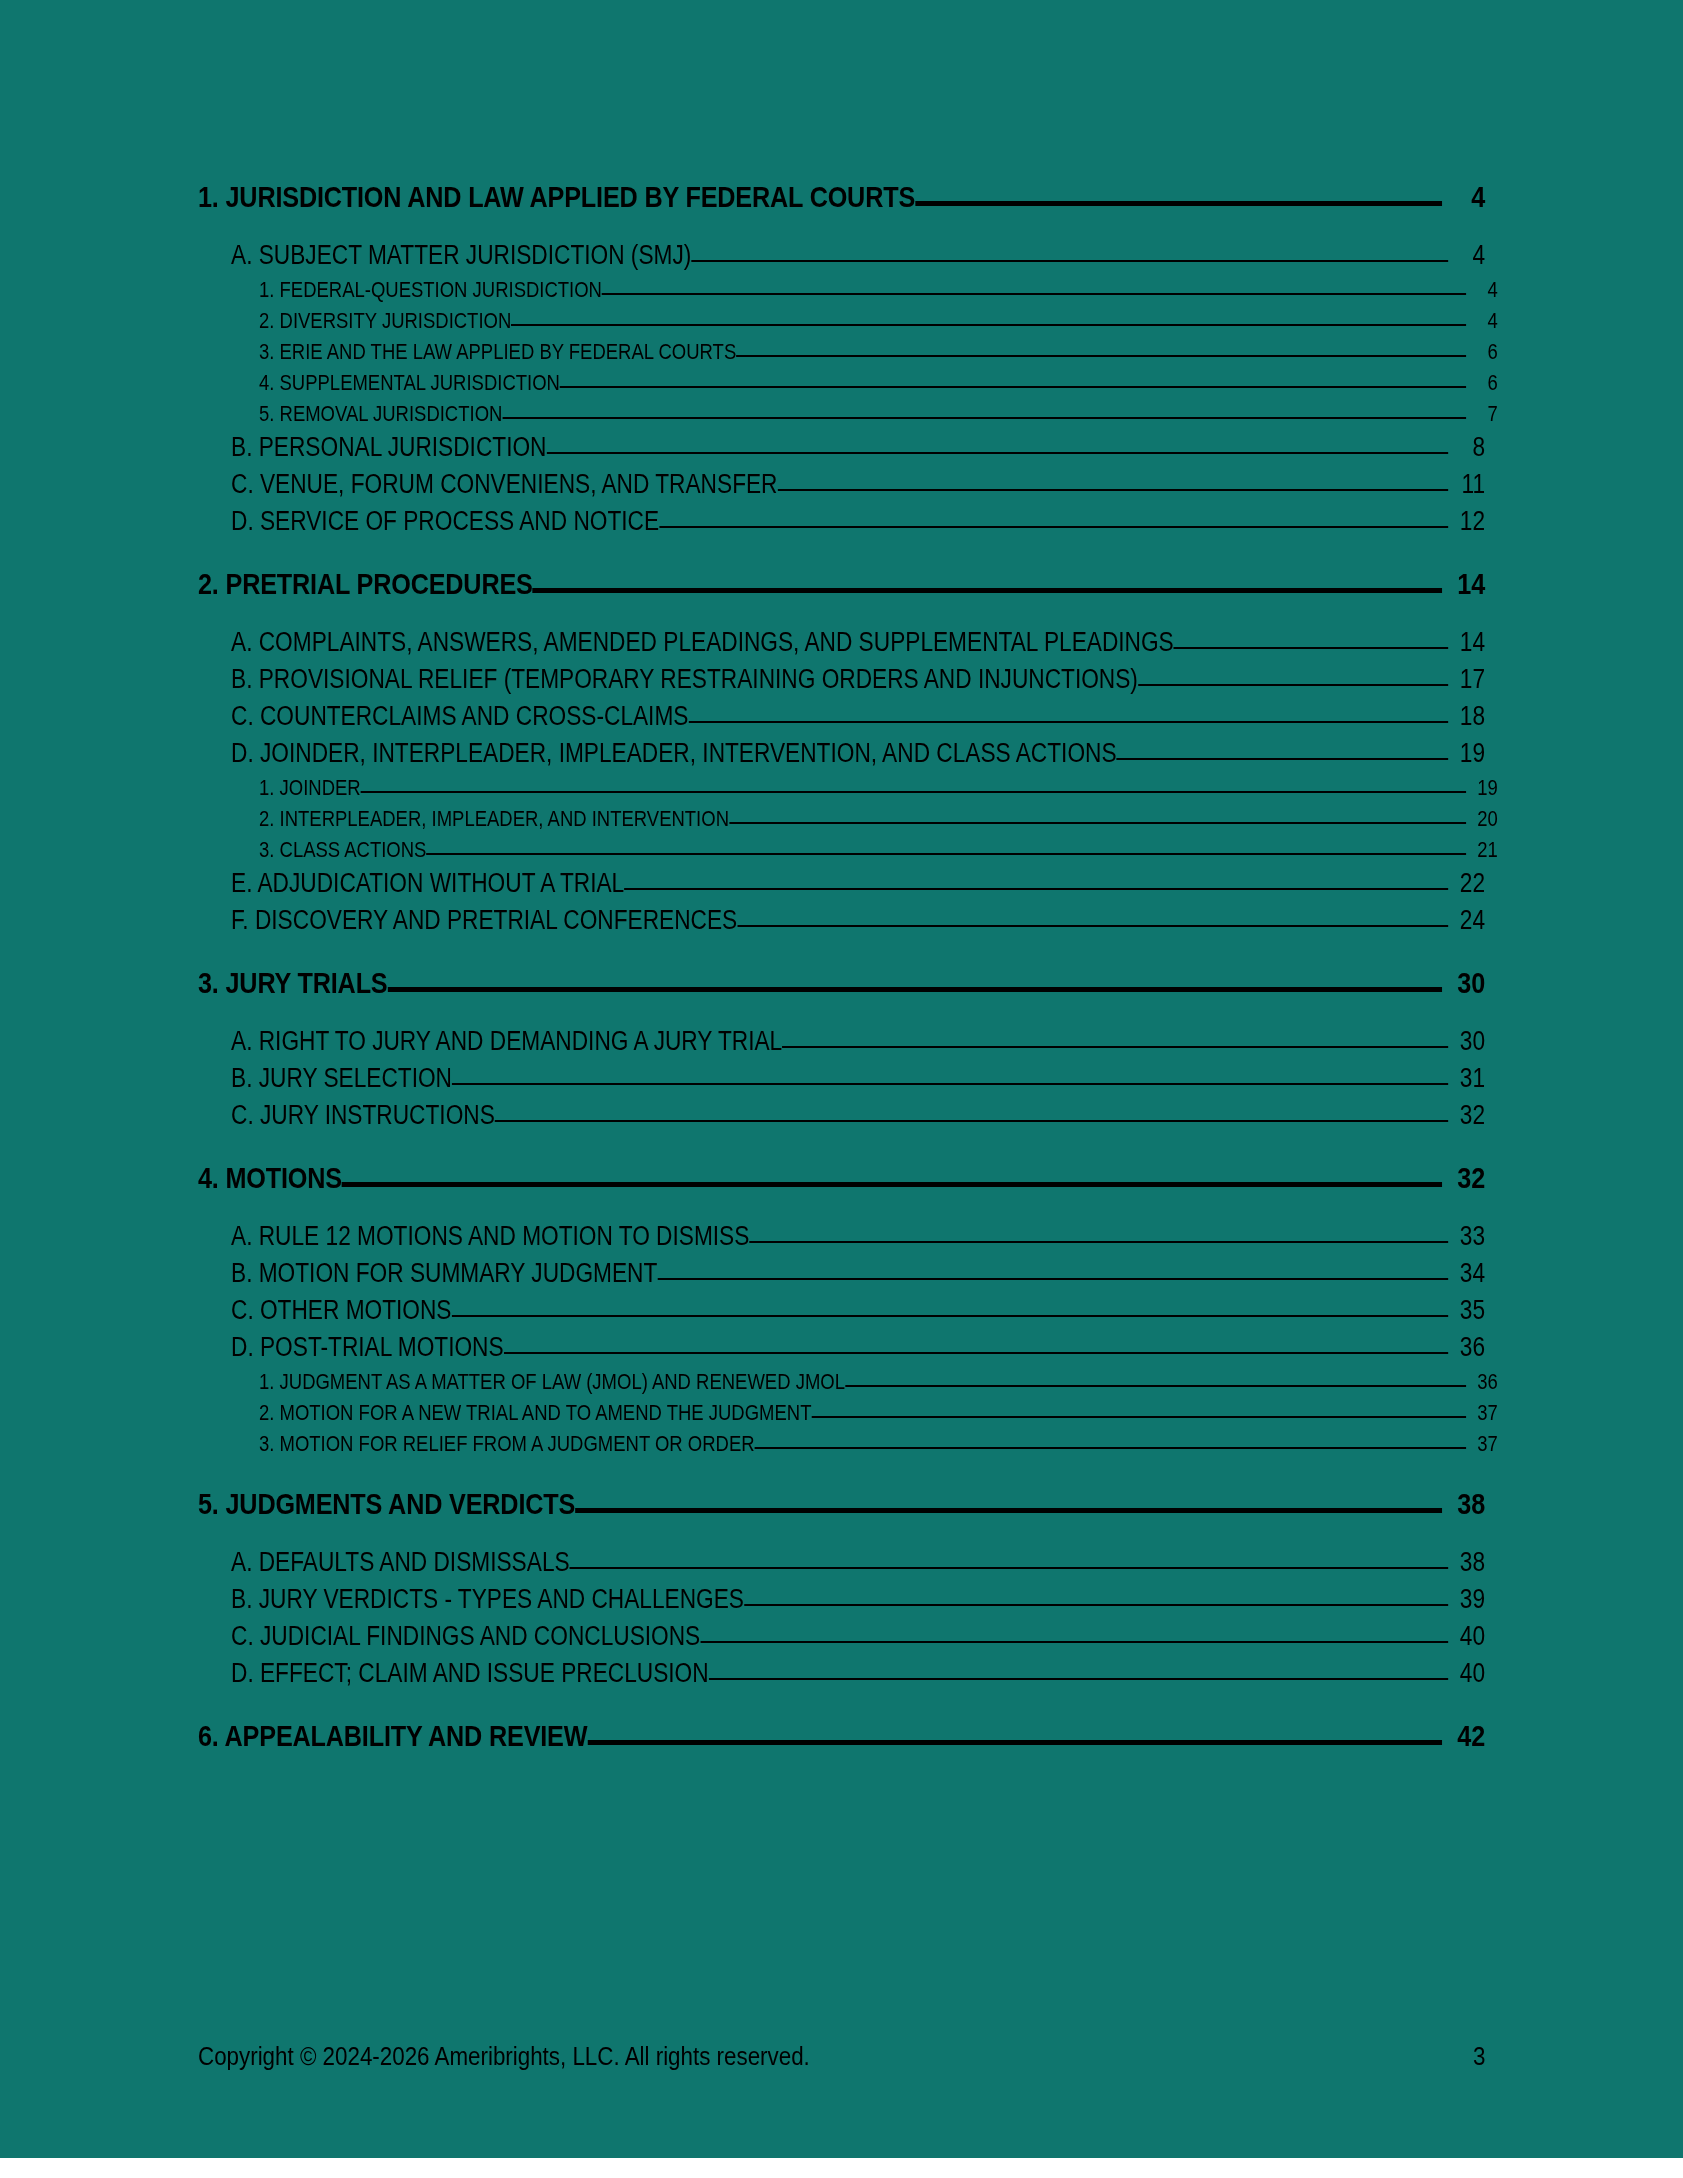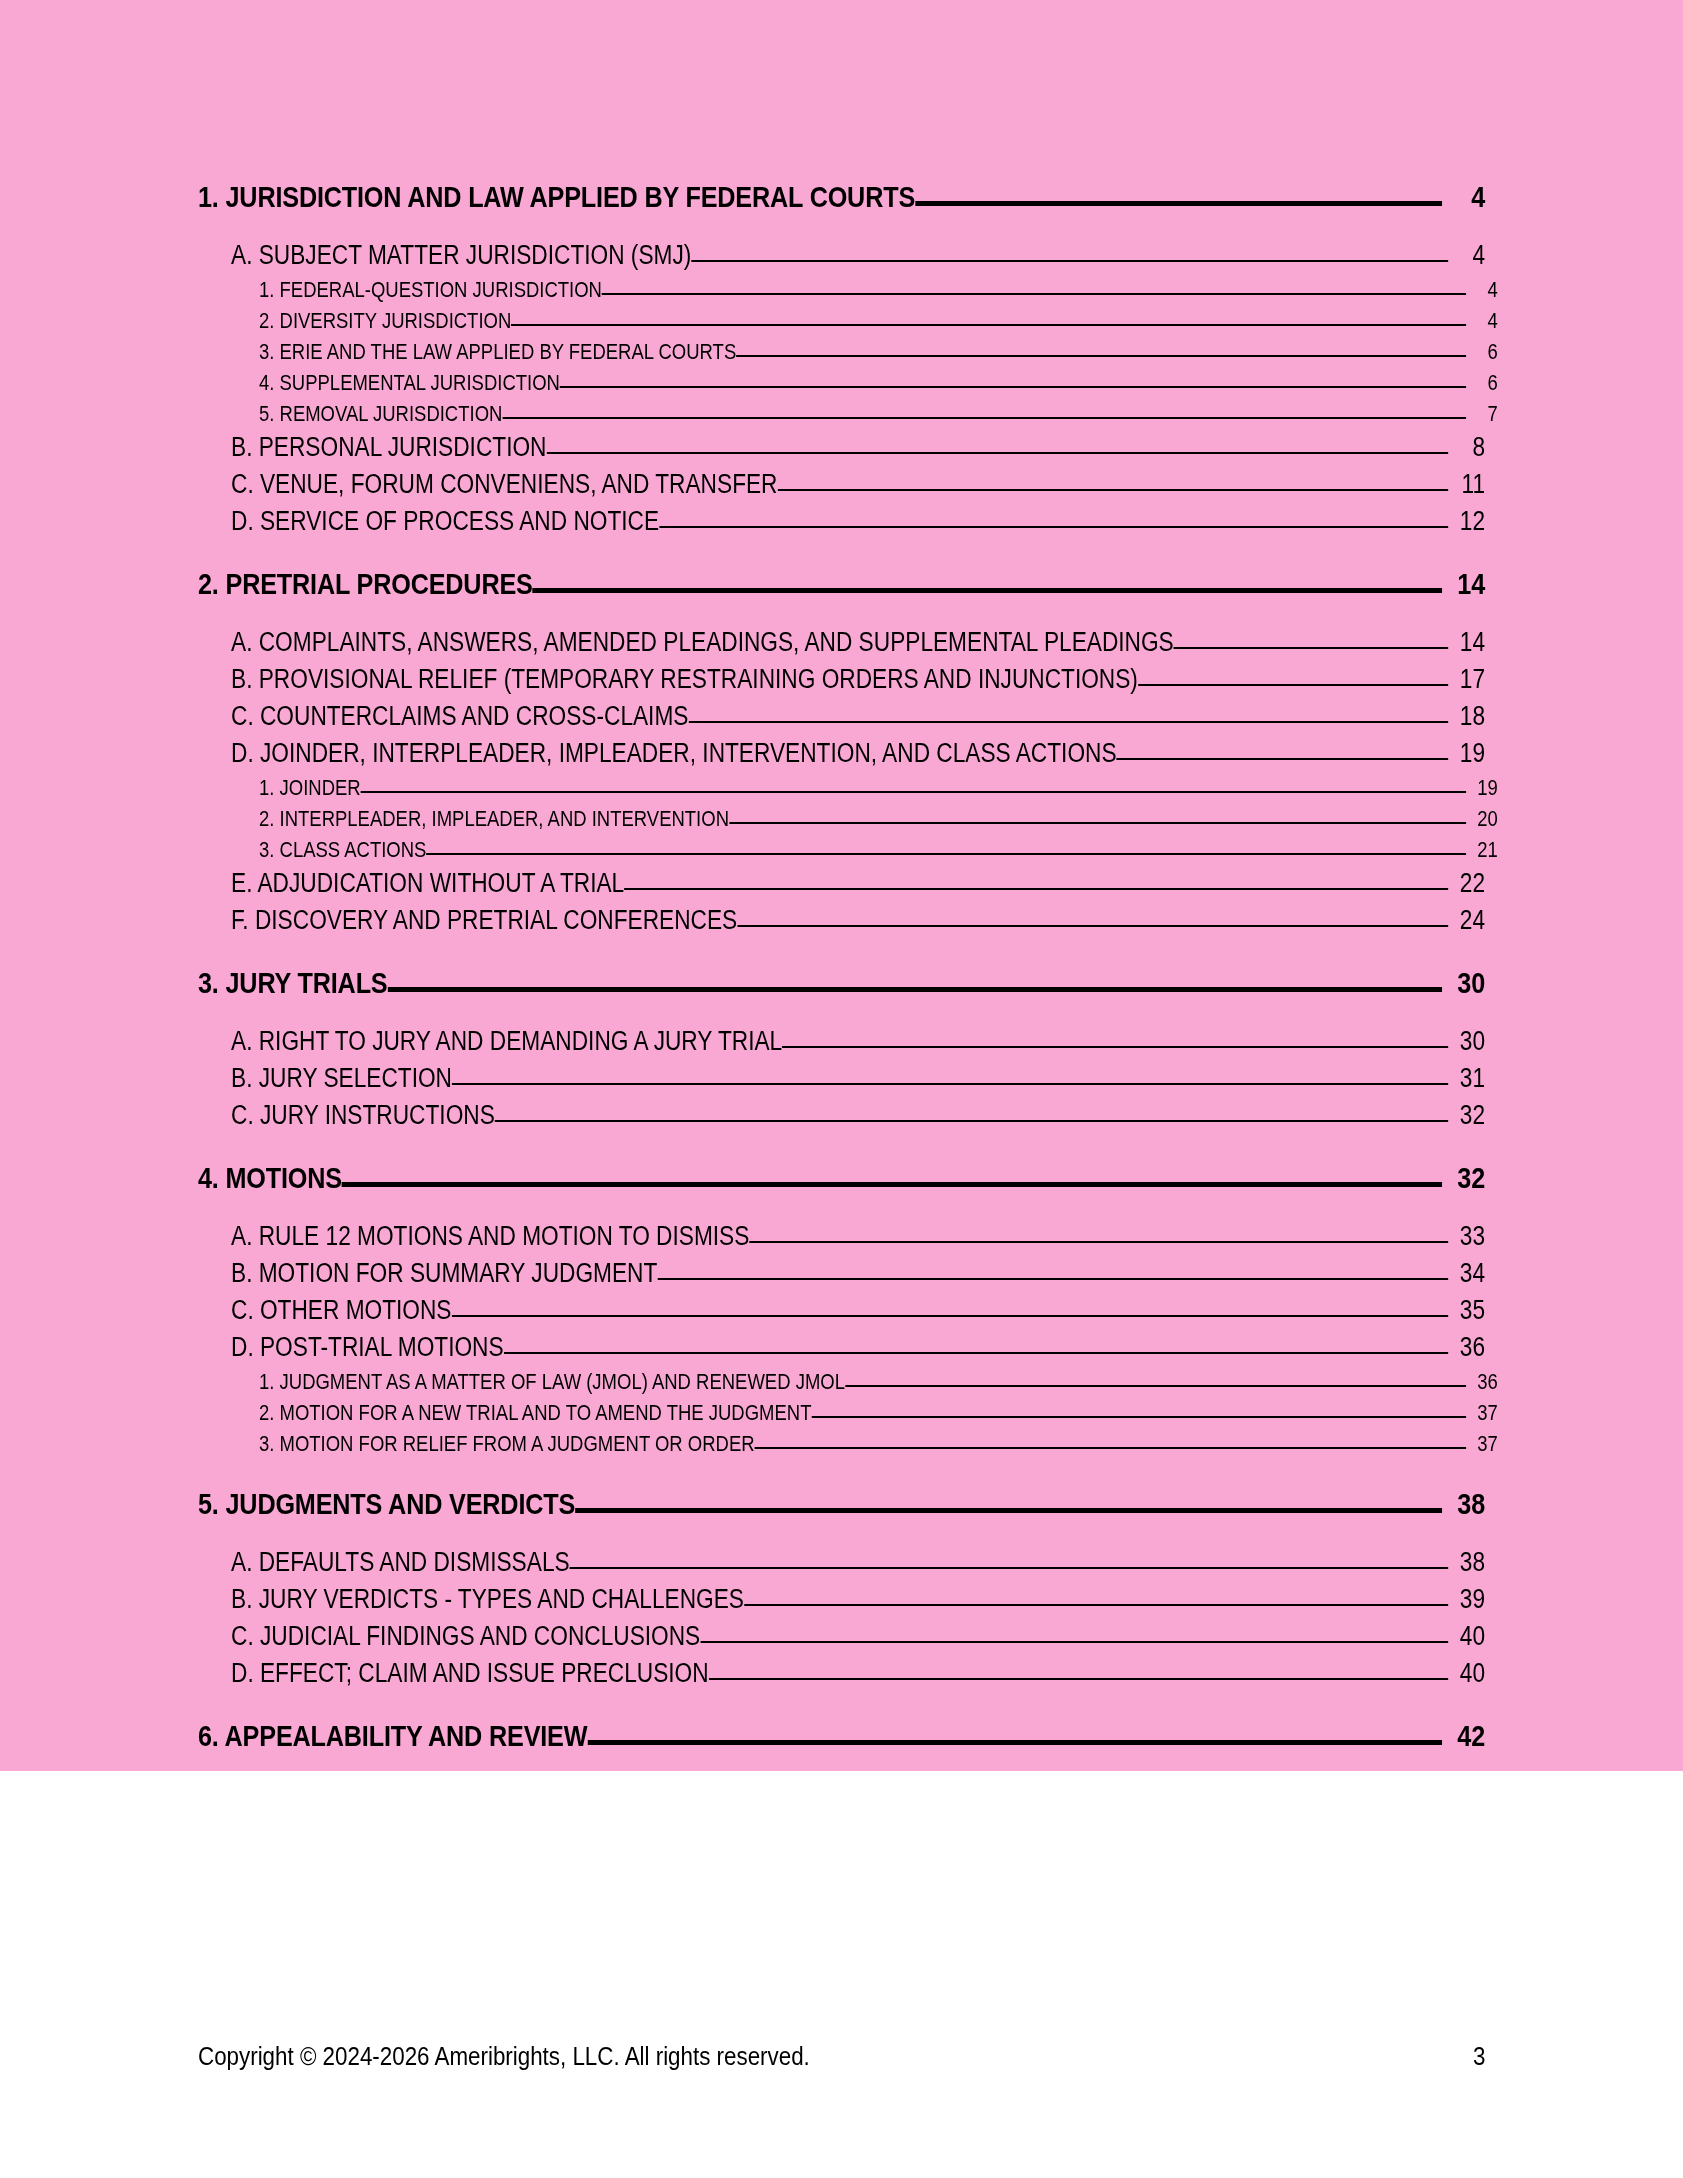--- a/index.html
+++ b/index.html
@@ -14,22 +14,22 @@
     color: #000000;
     position: relative;
     overflow: hidden;
   }
 
   .page {
     position: absolute;
     left: 0;
     top: 0;
     width: 1683px;
-    height: 1771px;
-    background: #f9a8d4;
+    height: 2158px;
+    background: #0f766e;
   }
 
   .toc {
     position: absolute;
     left: 198px;
     top: 180px;
     width: 1287px;
   }
 
   

